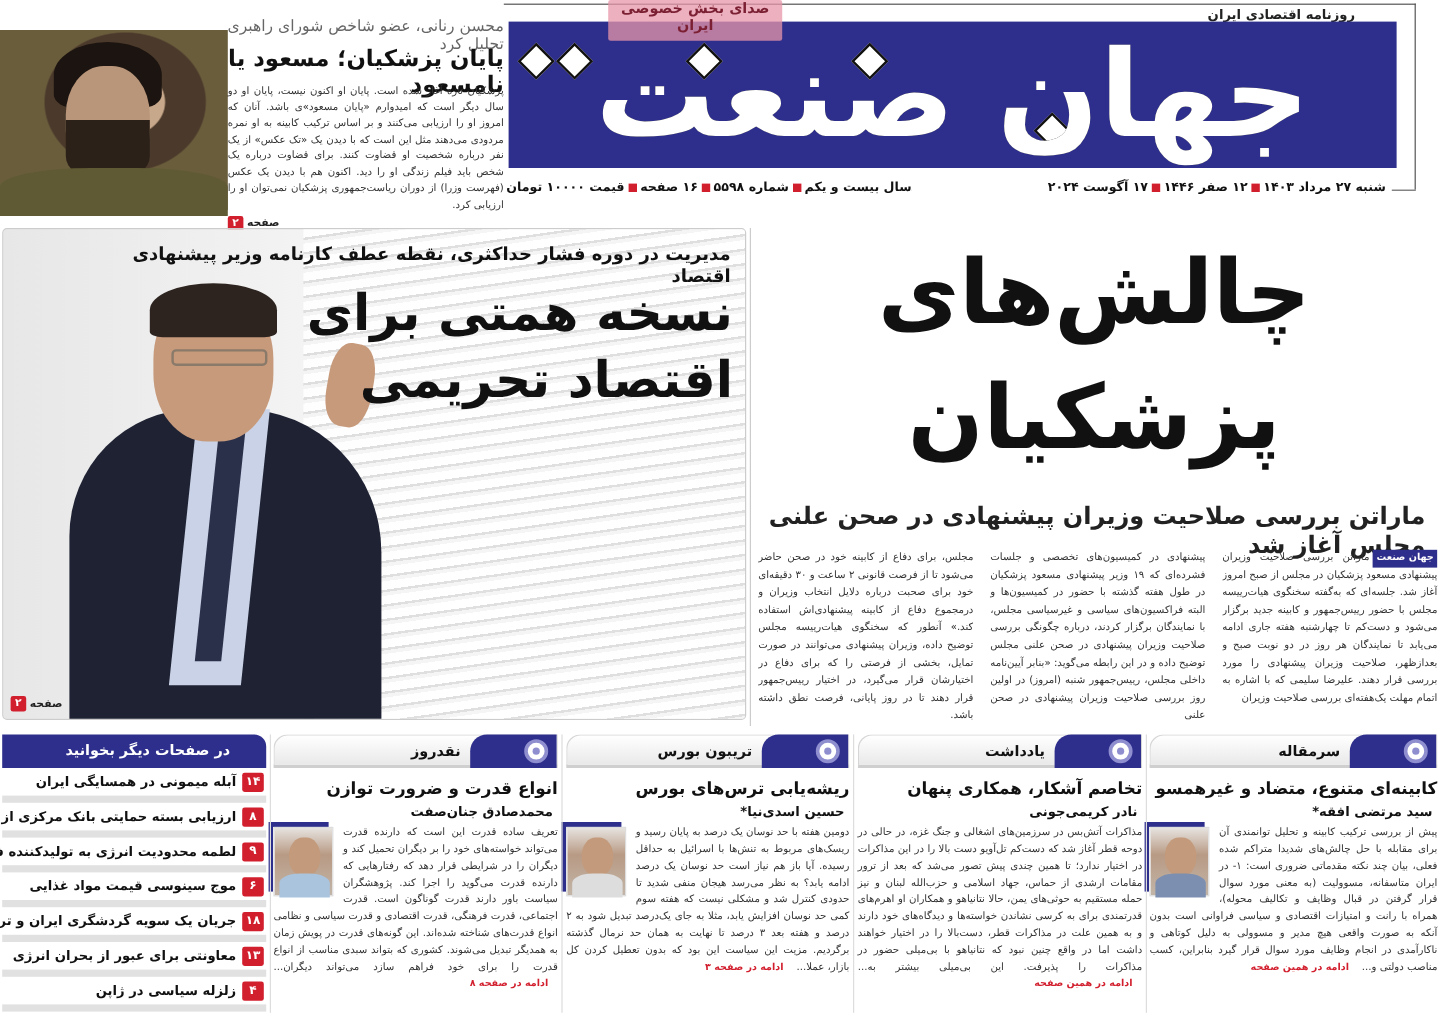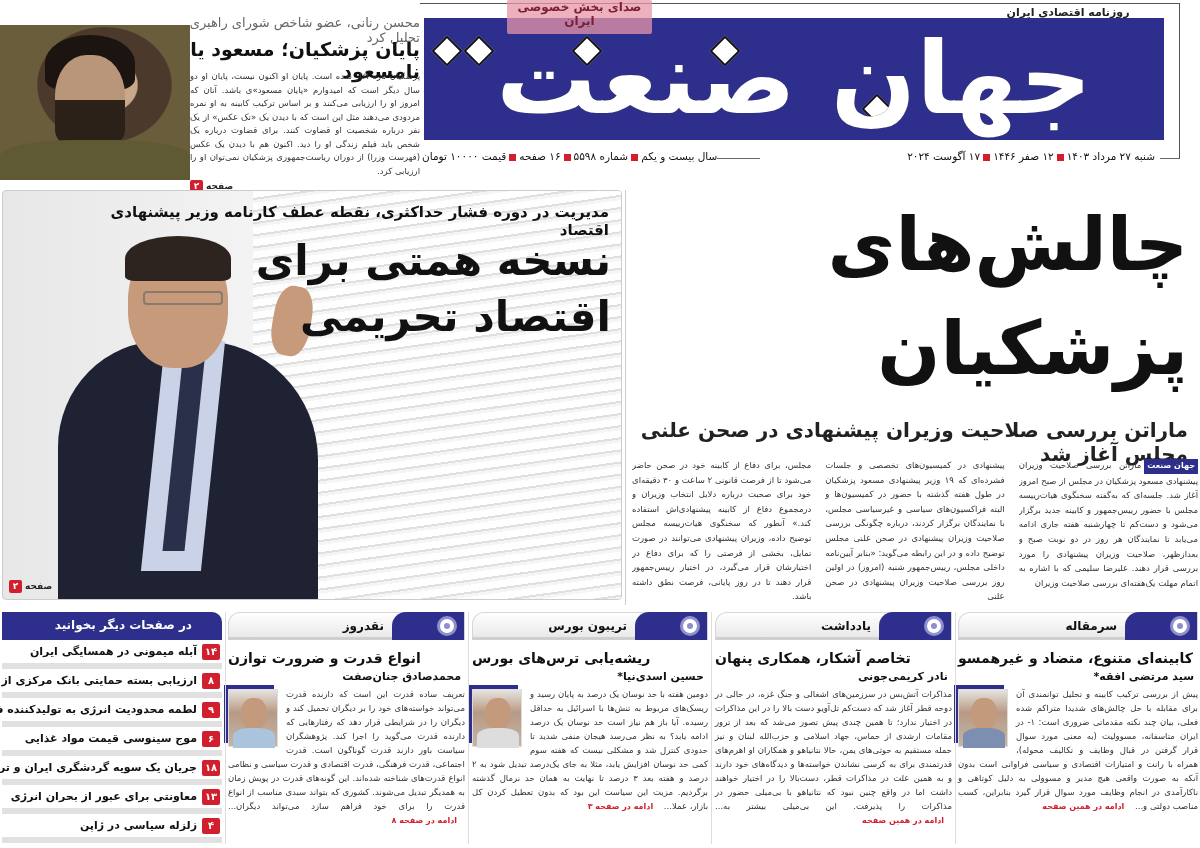--- a/index.html
+++ b/index.html
@@ -25,21 +25,21 @@
     background: #2e2e8c; overflow: hidden;
   }
   .masthead-logo {
     position: absolute; left: 0; top: 0; width: 100%; height: 100%;
     color: #ffffff; font-size: 100px; font-weight: bold; text-align: center; line-height: 122px;
     letter-spacing: -4px;
     text-shadow: 0 0 0 #000;
   }
   .diamond { position: absolute; width: 22px; height: 22px; background: #fff; transform: rotate(45deg); border: 2px solid #111; }
   .masthead-info {
-    position: absolute; top: 150px; height: 16px; font-size: 10.5px; font-weight: normal; color: #111;
+    position: absolute; top: 150px; height: 16px; font-size: 10.5px; font-weight: bold; color: #111;
     background: #fff; white-space: nowrap;
   }
   .sq { display: inline-block; width: 7px; height: 7px; background: #d21f2e; margin: 0 3px; vertical-align: middle; }
   .info-line { position: absolute; top: 158px; height: 1px; background: #666; }
 
   
   .teaser-photo {
     position: absolute; left: 0; top: 25px; width: 190px; height: 150px;
     background: radial-gradient(ellipse at 55% 40%, #c7a88b 0 22%, #4b3a2b 23% 45%, #6a5d3c 46% 100%);
     border-radius: 0 0 0 0;
@@ -51,21 +51,21 @@
 
   .teaser-kicker { position: absolute; right: 780px; top: 15px; width: 240px; font-size: 13px; color: #666; text-align: right; }
   .teaser-title { position: absolute; right: 780px; top: 38px; width: 240px; font-size: 19px; font-weight: bold; color: #111; text-align: right; }
   .teaser-body { position: absolute; right: 780px; top: 70px; width: 230px; font-size: 8.5px; line-height: 13.5px; color: #333; text-align: justify; }
   .page-badge { display: inline-flex; align-items: center; gap: 3px; font-size: 9px; font-weight: bold; color: #222; }
   .page-badge .num { display: inline-block; min-width: 13px; height: 13px; background: #d21f2e; color: #fff; font-size: 9px; line-height: 13px; text-align: center; border-radius: 2px; }
 
   
   .lead-title {
     position: absolute; left: 636px; top: 192px; width: 552px;
-    font-size: 74px; font-weight: bold; line-height: 104px; text-align: right; color: #111;
+    font-size: 74px; font-weight: bold; line-height: 104px; text-align: center; color: #111;
     letter-spacing: -2px;
   }
   .lead-sub { position: absolute; left: 640px; top: 418px; width: 548px; font-size: 20px; font-weight: bold; text-align: right; color: #222; }
   .lead-cols { position: absolute; left: 632px; top: 458px; width: 566px; height: 145px; display: flex; flex-direction: row; gap: 14px; }
   .lead-col { flex: 1; font-size: 8.5px; line-height: 14.6px; color: #333; text-align: justify; overflow: hidden; }
   .lead-col .brand-chip { display: inline-block; background: #2e2e8c; color: #fff; font-size: 8px; font-weight: bold; padding: 0 3px; margin-left: 3px; }
   .lead-vline { position: absolute; left: 625px; top: 190px; width: 1px; height: 415px; background: #ccc; }
 
   
   .feature {
@@ -100,21 +100,21 @@
   .col-head .tab {
     position: absolute; right: 0; top: -1px; width: 72px; height: 28px;
     background: #2e2e8c; border-radius: 14px 0 0 0;
   }
   .col-head .tab-icon {
     position: absolute; right: 7px; top: 4px; width: 20px; height: 20px; border-radius: 50%;
     background: #fff; border: 3px solid #8f8fd0;
   }
   .col-head .tab-icon::after { content: ""; position: absolute; left: 4px; top: 4px; width: 6px; height: 6px; border-radius: 50%; background: #8f8fd0; }
   .col-head .label { position: absolute; right: 80px; top: 6px; font-size: 12px; font-weight: bold; color: #111; }
-  .col-title { margin-top: 10px; font-size: 14px; font-weight: bold; text-align: left; color: #111; }
+  .col-title { margin-top: 10px; font-size: 14px; font-weight: bold; text-align: right; color: #111; }
   .col-author { margin-top: 4px; font-size: 11px; font-weight: bold; text-align: right; color: #111; padding-right: 4px; }
   .col-body { margin-top: 4px; font-size: 8.5px; line-height: 14px; color: #333; text-align: justify; }
   .col-photo {
     float: left; width: 50px; height: 58px; margin: 2px 8px 2px 0; position: relative;
     background: linear-gradient(180deg, #e6e3df 0%, #b89a84 40%, #c2b5a8 100%);
     border: 1px solid #ddd; box-shadow: -4px -4px 0 0 #2e2e8c;
   }
   .col-photo .ph-head { position: absolute; left: 12px; top: 8px; width: 26px; height: 32px; background: #c39a7b; border-radius: 45%; }
   .col-photo .ph-body { position: absolute; left: 4px; top: 38px; width: 42px; height: 20px; background: #7d8fb0; border-radius: 40% 40% 0 0; }
   .col-more { display: inline-block; font-size: 8px; color: #d21f2e; font-weight: bold; margin-right: 8px; }

